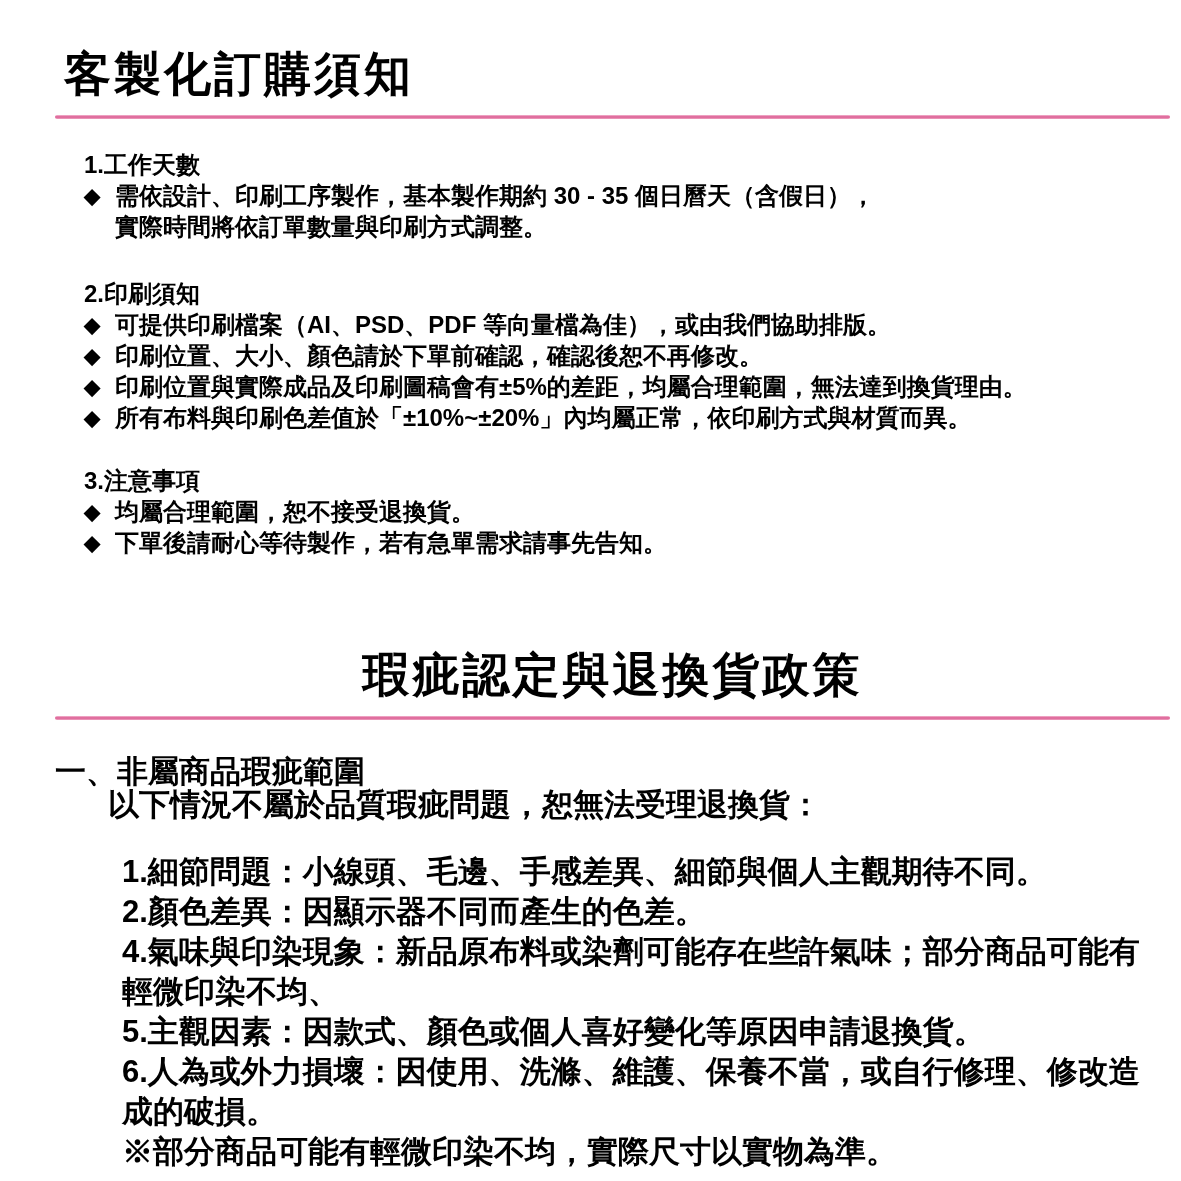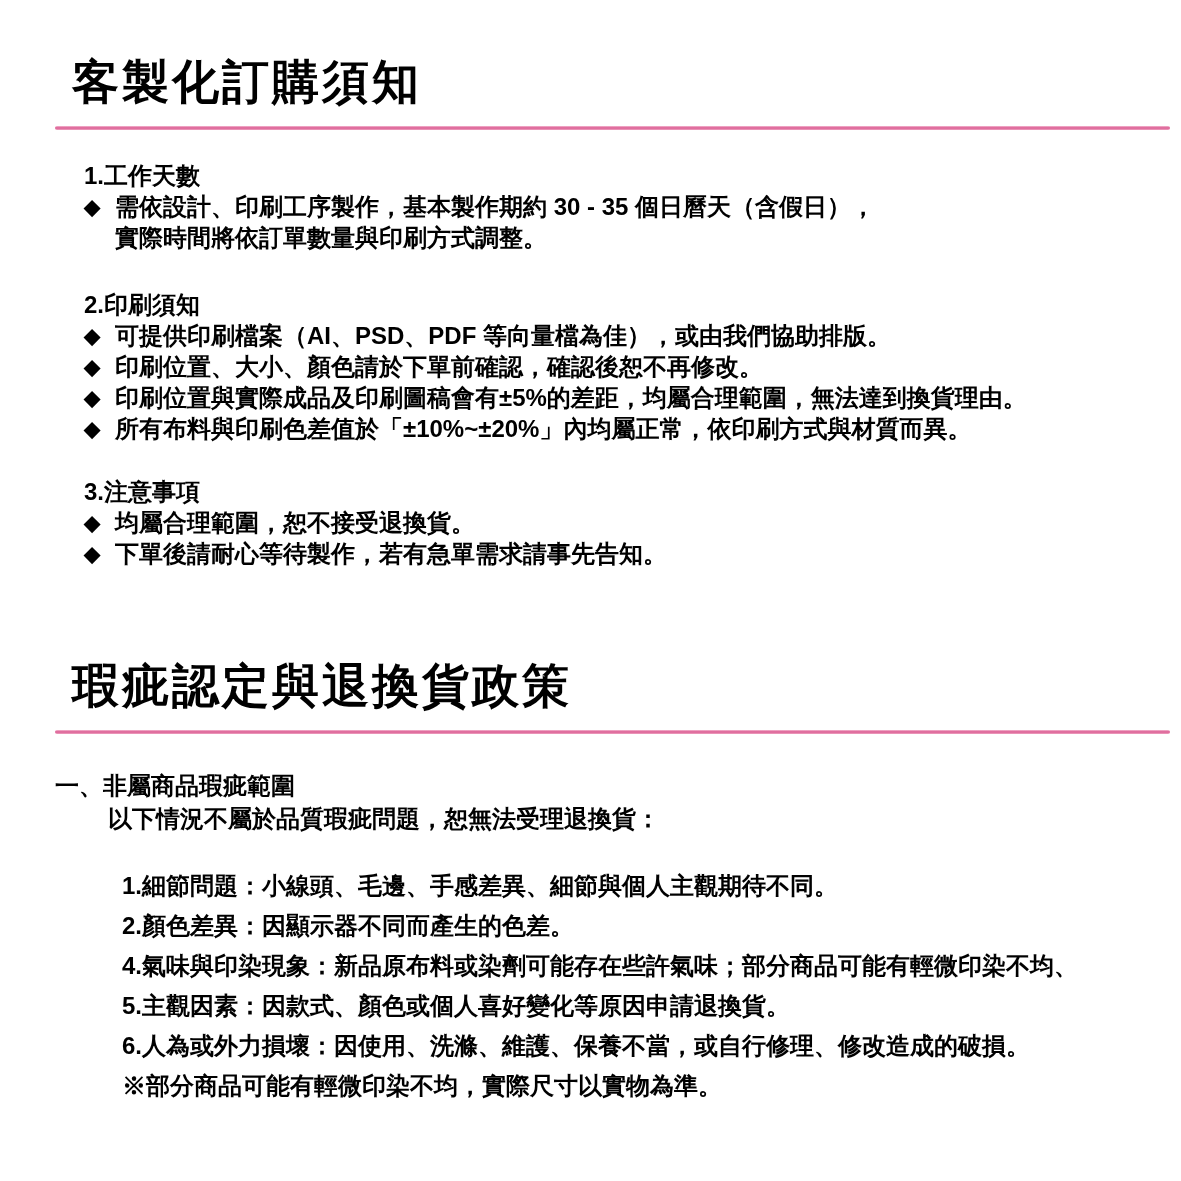--- a/index.html
+++ b/index.html
@@ -18,21 +18,21 @@
     box-sizing: border-box;
     width: 1181px;
     height: 1181px;
     padding: 38px 11px 0 55px;
   }
   .page-title {
     font-size: 47px;
     font-weight: 900;
     line-height: 54px;
     letter-spacing: 3px;
-    margin: 17px;
+    margin: 9px;
   }
   .accent-line {
     height: 4px;
     margin-top: 14px;
     background: linear-gradient(180deg, #f5bcd3 0%, #e06f9f 35%, #e06f9f 70%, #f0abc6 100%);
     border-radius: 2px;
   }
   .top-block {
     font-size: 24px;
     font-weight: 600;
@@ -46,23 +46,23 @@
     display: flex;
     align-items: flex-start;
   }
   .diamond {
     width: 31px;
     flex: 0 0 31px;
     font-size: 21px;
     line-height: 31px;
   }
   .b-text { flex: 1; }
-  .title2-wrap { margin-top: 90px; }
+  .title2-wrap { margin-top: 90px; text-align: center; }
   .policy-block {
-    font-size: 24px;
+    font-size: 31px;
     font-weight: 600;
   }
   .policy-heading {
     margin-top: 36px;
     line-height: 31px;
   }
   .policy-intro {
     margin-top: 2px;
     margin-left: 53px;
     line-height: 31px;

